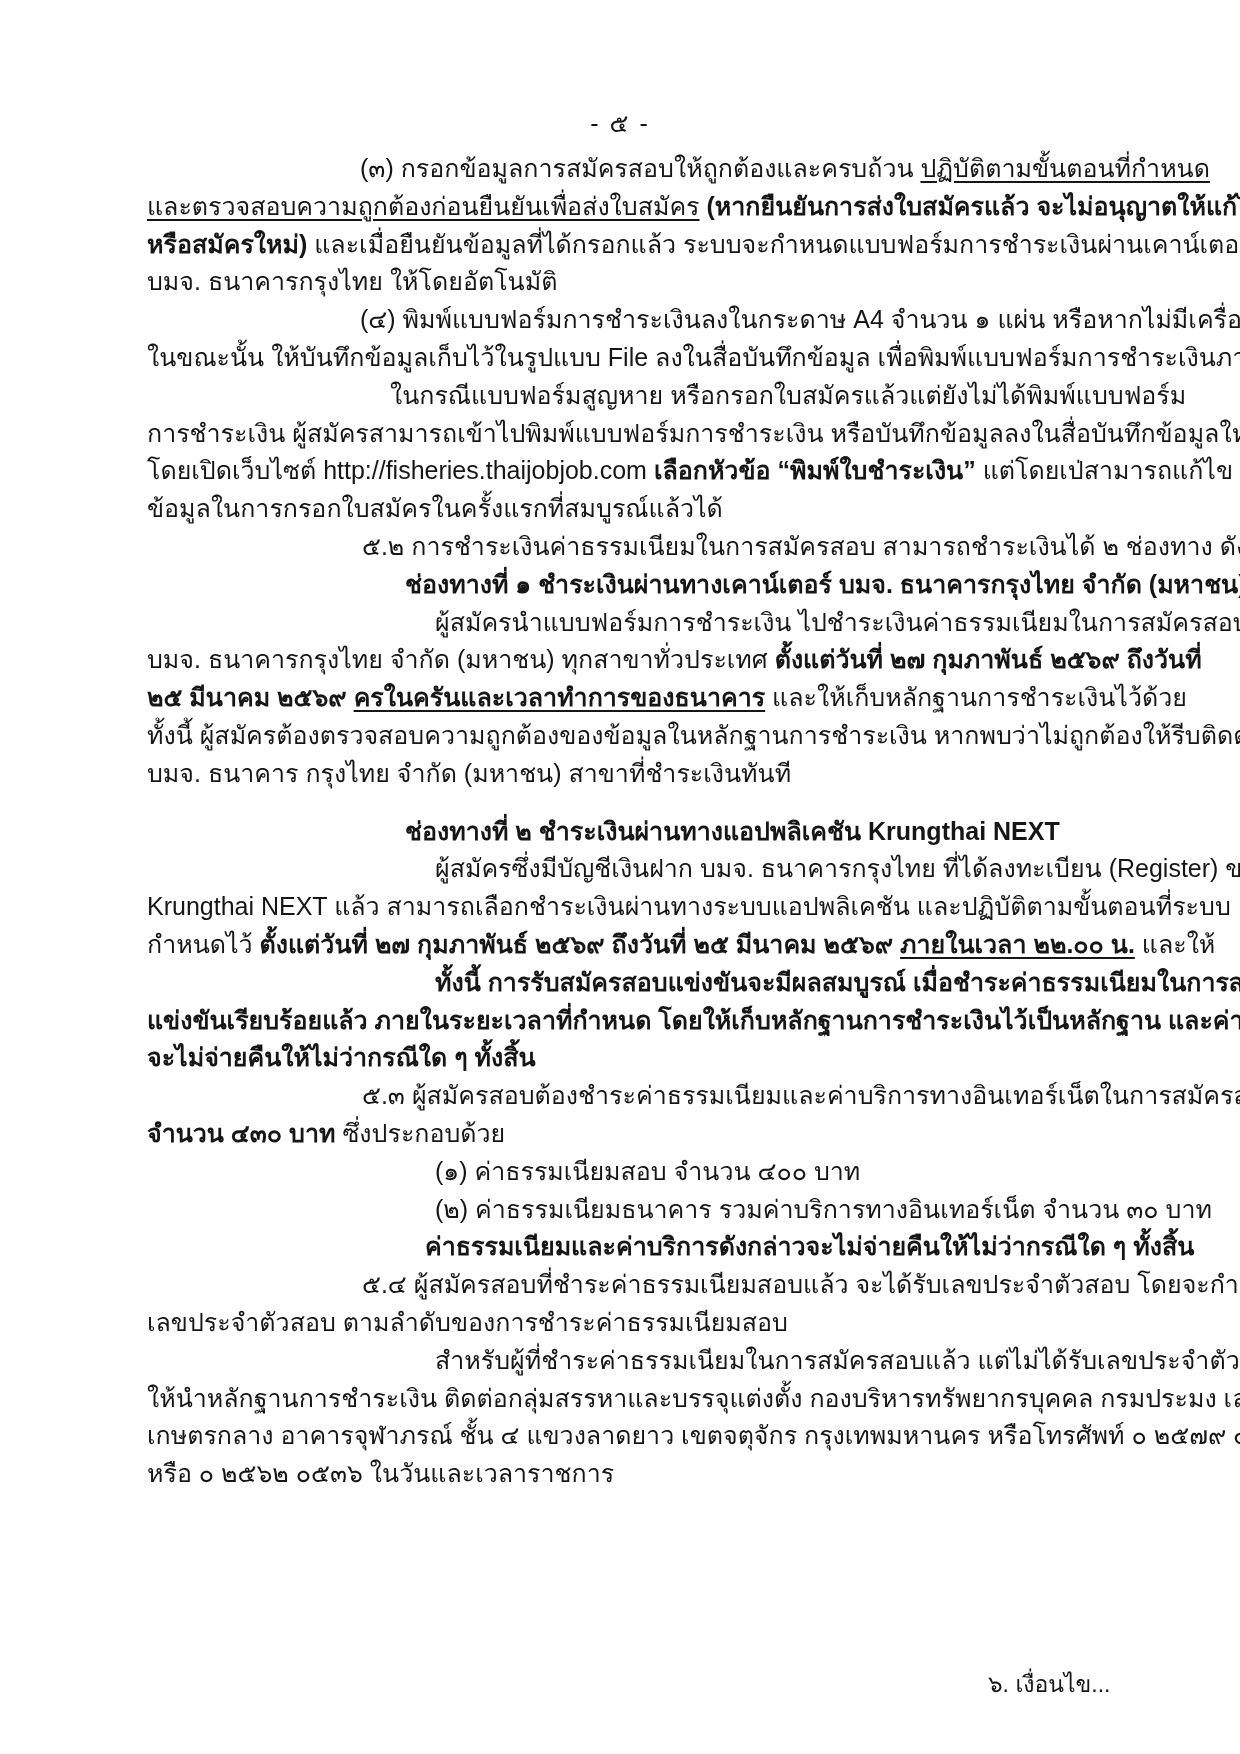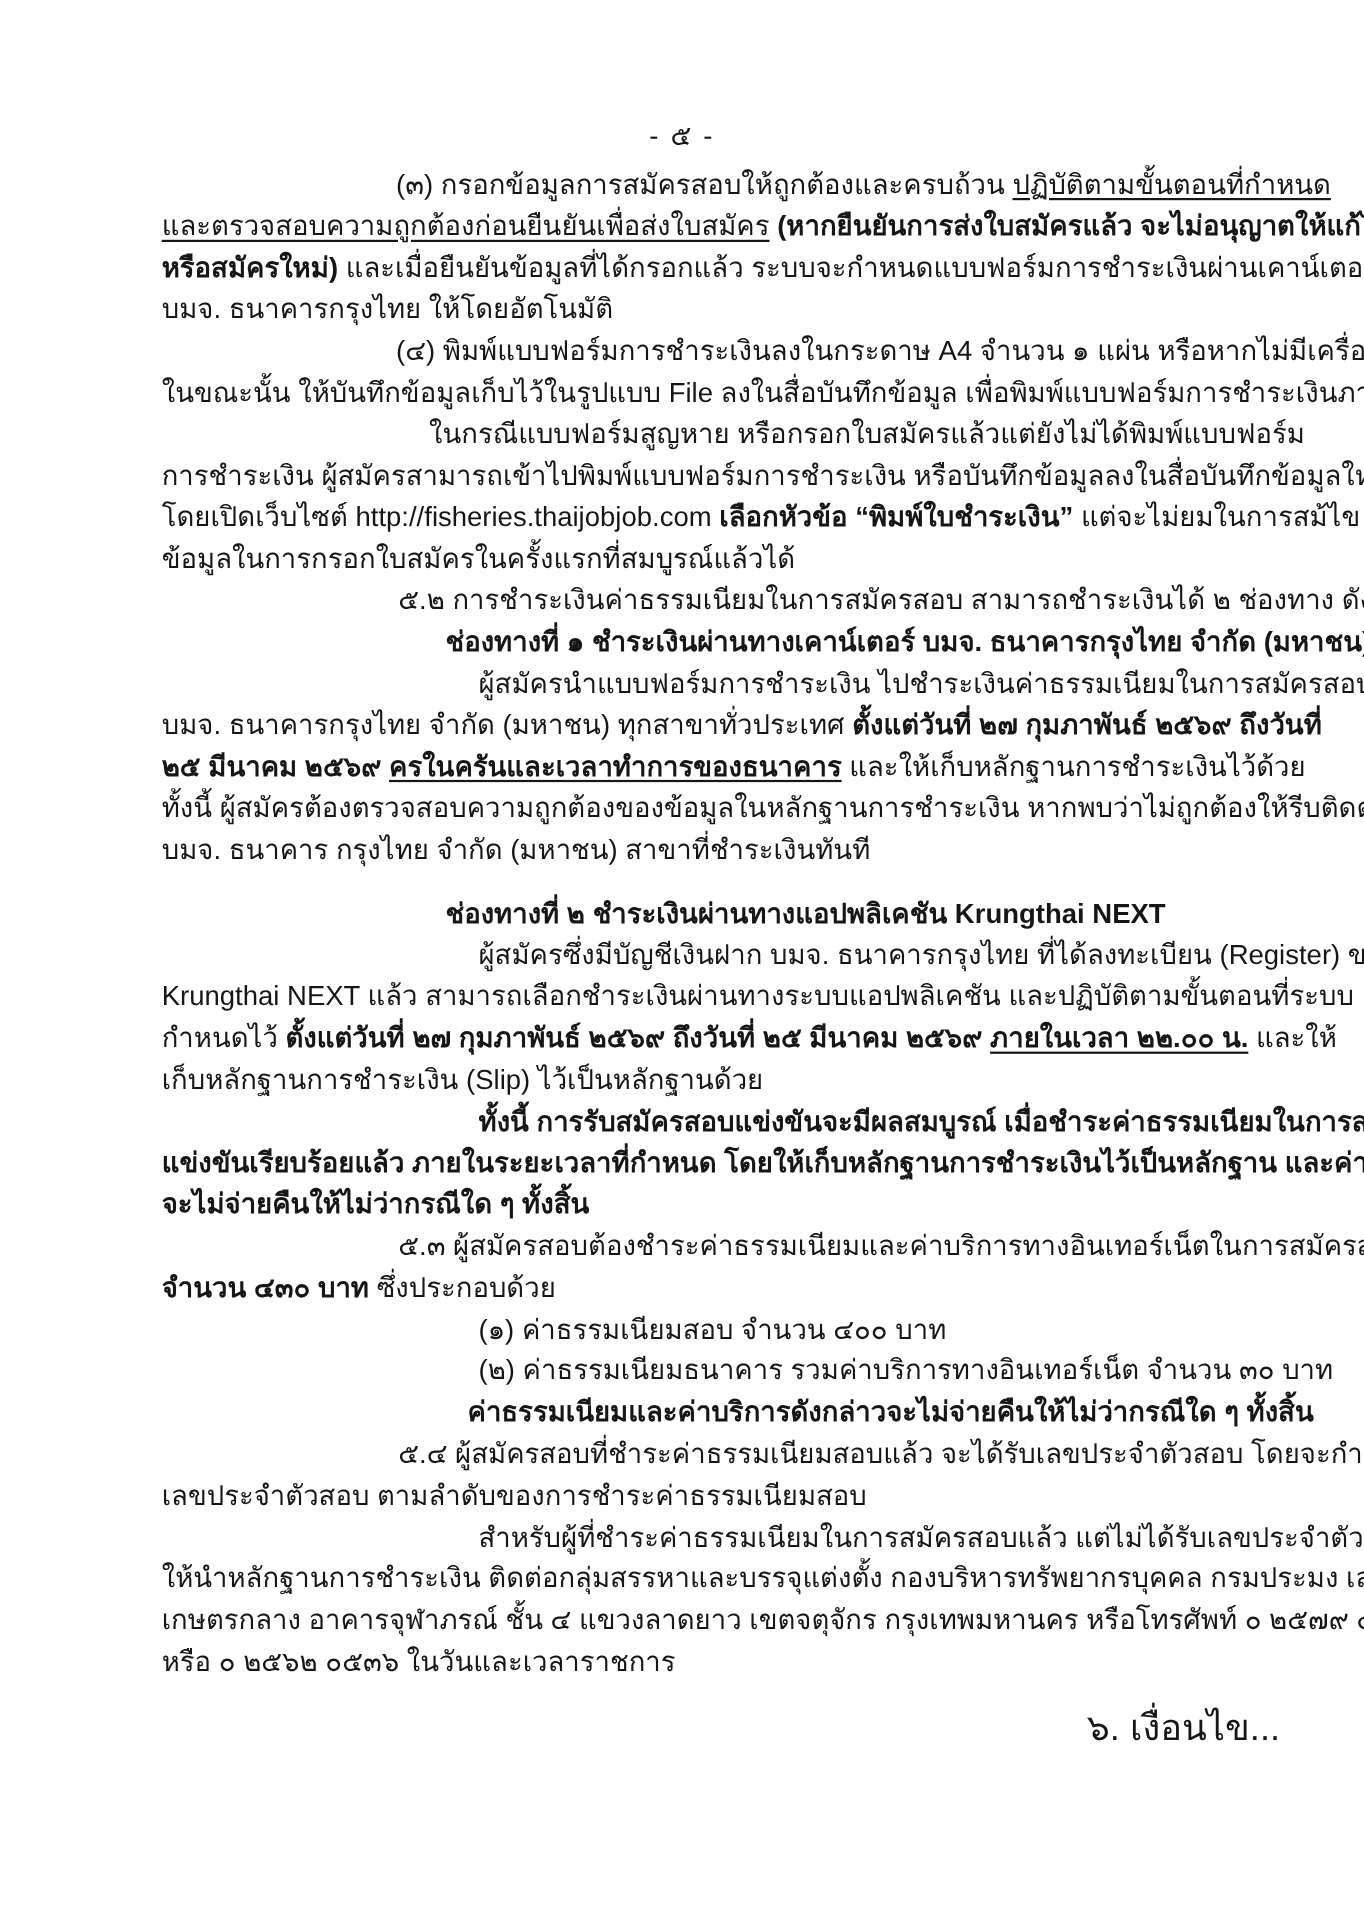--- a/index.html
+++ b/index.html
@@ -36,53 +36,52 @@
   .line {
     line-height: 37.8px;
     height: 37.8px;
     white-space: nowrap;
   }
   .b { font-weight: bold; }
   .u { text-decoration: underline; text-underline-offset: 4px; }
   .continuation {
     position: absolute;
     left: 988px;
-    top: 1544px;
-    font-size: 33px;
+    top: 1666px;
+    font-size: 23px;
   }
 </style>
 </head>
 <body>
 
 <div class="page">
   <div class="page-number">- ๕ -</div>
 
   <div class="content" id="doc-lines">
       <div class="line" style="margin-left: 213px;"><span>(๓) กรอกข้อมูลการสมัครสอบให้ถูกต้องและครบถ้วน </span><span class="u">ปฏิบัติตามขั้นตอนที่กำหนด</span></div>
       <div class="line"><span class="u">และตรวจสอบความถูกต้องก่อนยืนยันเพื่อส่งใบสมัคร</span><span> </span><span class="b">(หากยืนยันการส่งใบสมัครแล้ว จะไม่อนุญาตให้แก้ไข</span></div>
       <div class="line"><span class="b">หรือสมัครใหม่)</span><span> และเมื่อยืนยันข้อมูลที่ได้กรอกแล้ว ระบบจะกำหนดแบบฟอร์มการชำระเงินผ่านเคาน์เตอร์</span></div>
       <div class="line"><span>บมจ. ธนาคารกรุงไทย ให้โดยอัตโนมัติ</span></div>
       <div class="line" style="margin-left: 213px;"><span>(๔) พิมพ์แบบฟอร์มการชำระเงินลงในกระดาษ A4 จำนวน ๑ แผ่น หรือหากไม่มีเครื่องพิมพ์</span></div>
       <div class="line"><span>ในขณะนั้น ให้บันทึกข้อมูลเก็บไว้ในรูปแบบ File ลงในสื่อบันทึกข้อมูล เพื่อพิมพ์แบบฟอร์มการชำระเงินภายหลัง</span></div>
       <div class="line" style="margin-left: 243px;"><span>ในกรณีแบบฟอร์มสูญหาย หรือกรอกใบสมัครแล้วแต่ยังไม่ได้พิมพ์แบบฟอร์ม</span></div>
       <div class="line"><span>การชำระเงิน ผู้สมัครสามารถเข้าไปพิมพ์แบบฟอร์มการชำระเงิน หรือบันทึกข้อมูลลงในสื่อบันทึกข้อมูลใหม่ได้อีก</span></div>
-      <div class="line"><span>โดยเปิดเว็บไซต์ http://fisheries.thaijobjob.com </span><span class="b">เลือกหัวข้อ “พิมพ์ใบชำระเงิน”</span><span> แต่จะไม่ยมในการสม้ไข</span></div>
+      <div class="line"><span>โดยเปิดเว็บไซต์ http://fisheries.thaijobjob.com </span><span class="b">เลือกหัวข้อ “พิมพ์ใบชำระเงิน”</span><span> แต่โดยเป่สามารถแก้ไข</span></div>
       <div class="line"><span>ข้อมูลในการกรอกใบสมัครในครั้งแรกที่สมบูรณ์แล้วได้</span></div>
       <div class="line" style="margin-left: 215px;"><span>๕.๒ การชำระเงินค่าธรรมเนียมในการสมัครสอบ สามารถชำระเงินได้ ๒ ช่องทาง ดังนี้</span></div>
       <div class="line" style="margin-left: 258px;"><span class="b">ช่องทางที่ ๑ ชำระเงินผ่านทางเคาน์เตอร์ บมจ. ธนาคารกรุงไทย จำกัด (มหาชน)</span></div>
       <div class="line" style="margin-left: 288px;"><span>ผู้สมัครนำแบบฟอร์มการชำระเงิน ไปชำระเงินค่าธรรมเนียมในการสมัครสอบที่เคาน์เตอร์</span></div>
       <div class="line"><span>บมจ. ธนาคารกรุงไทย จำกัด (มหาชน) ทุกสาขาทั่วประเทศ </span><span class="b">ตั้งแต่วันที่ ๒๗ กุมภาพันธ์ ๒๕๖๙ ถึงวันที่</span></div>
       <div class="line"><span class="b">๒๕ มีนาคม ๒๕๖๙ </span><span class="b u">ครในครันและเวลาทำการของธนาคาร</span><span> และให้เก็บหลักฐานการชำระเงินไว้ด้วย</span></div>
       <div class="line"><span>ทั้งนี้ ผู้สมัครต้องตรวจสอบความถูกต้องของข้อมูลในหลักฐานการชำระเงิน หากพบว่าไม่ถูกต้องให้รีบติดต่อ</span></div>
       <div class="line"><span>บมจ. ธนาคาร กรุงไทย จำกัด (มหาชน) สาขาที่ชำระเงินทันที</span></div>
       <div class="line" style="margin-left: 258px; margin-top: 20px;"><span class="b">ช่องทางที่ ๒ ชำระเงินผ่านทางแอปพลิเคชัน Krungthai NEXT</span></div>
       <div class="line" style="margin-left: 288px;"><span>ผู้สมัครซึ่งมีบัญชีเงินฝาก บมจ. ธนาคารกรุงไทย ที่ได้ลงทะเบียน (Register) ขอใช้บริการ</span></div>
       <div class="line"><span>Krungthai NEXT แล้ว สามารถเลือกชำระเงินผ่านทางระบบแอปพลิเคชัน และปฏิบัติตามขั้นตอนที่ระบบ</span></div>
       <div class="line"><span>กำหนดไว้ </span><span class="b">ตั้งแต่วันที่ ๒๗ กุมภาพันธ์ ๒๕๖๙ ถึงวันที่ ๒๕ มีนาคม ๒๕๖๙ </span><span class="b u">ภายในเวลา ๒๒.๐๐ น.</span><span> และให้</span></div>
-      <div class="line"><span>เก็บหลักฐานการชำระเงิน (Slip) ไว้เป็นหลักฐานด้วย</span></div>
       <div class="line" style="margin-left: 288px;"><span class="b">ทั้งนี้ การรับสมัครสอบแข่งขันจะมีผลสมบูรณ์ เมื่อชำระค่าธรรมเนียมในการสมัครสอบ</span></div>
       <div class="line"><span class="b">แข่งขันเรียบร้อยแล้ว ภายในระยะเวลาที่กำหนด โดยให้เก็บหลักฐานการชำระเงินไว้เป็นหลักฐาน และค่าธรรมเนียม</span></div>
       <div class="line"><span class="b">จะไม่จ่ายคืนให้ไม่ว่ากรณีใด ๆ ทั้งสิ้น</span></div>
       <div class="line" style="margin-left: 215px;"><span>๕.๓ ผู้สมัครสอบต้องชำระค่าธรรมเนียมและค่าบริการทางอินเทอร์เน็ตในการสมัครสอบ</span></div>
       <div class="line"><span class="b">จำนวน ๔๓๐ บาท </span><span>ซึ่งประกอบด้วย</span></div>
       <div class="line" style="margin-left: 288px;"><span>(๑) ค่าธรรมเนียมสอบ จำนวน ๔๐๐ บาท</span></div>
       <div class="line" style="margin-left: 288px;"><span>(๒) ค่าธรรมเนียมธนาคาร รวมค่าบริการทางอินเทอร์เน็ต จำนวน ๓๐ บาท</span></div>
       <div class="line" style="margin-left: 278px;"><span class="b">ค่าธรรมเนียมและค่าบริการดังกล่าวจะไม่จ่ายคืนให้ไม่ว่ากรณีใด ๆ ทั้งสิ้น</span></div>
       <div class="line" style="margin-left: 215px;"><span>๕.๔ ผู้สมัครสอบที่ชำระค่าธรรมเนียมสอบแล้ว จะได้รับเลขประจำตัวสอบ โดยจะกำหนด</span></div>
       <div class="line"><span>เลขประจำตัวสอบ ตามลำดับของการชำระค่าธรรมเนียมสอบ</span></div>

